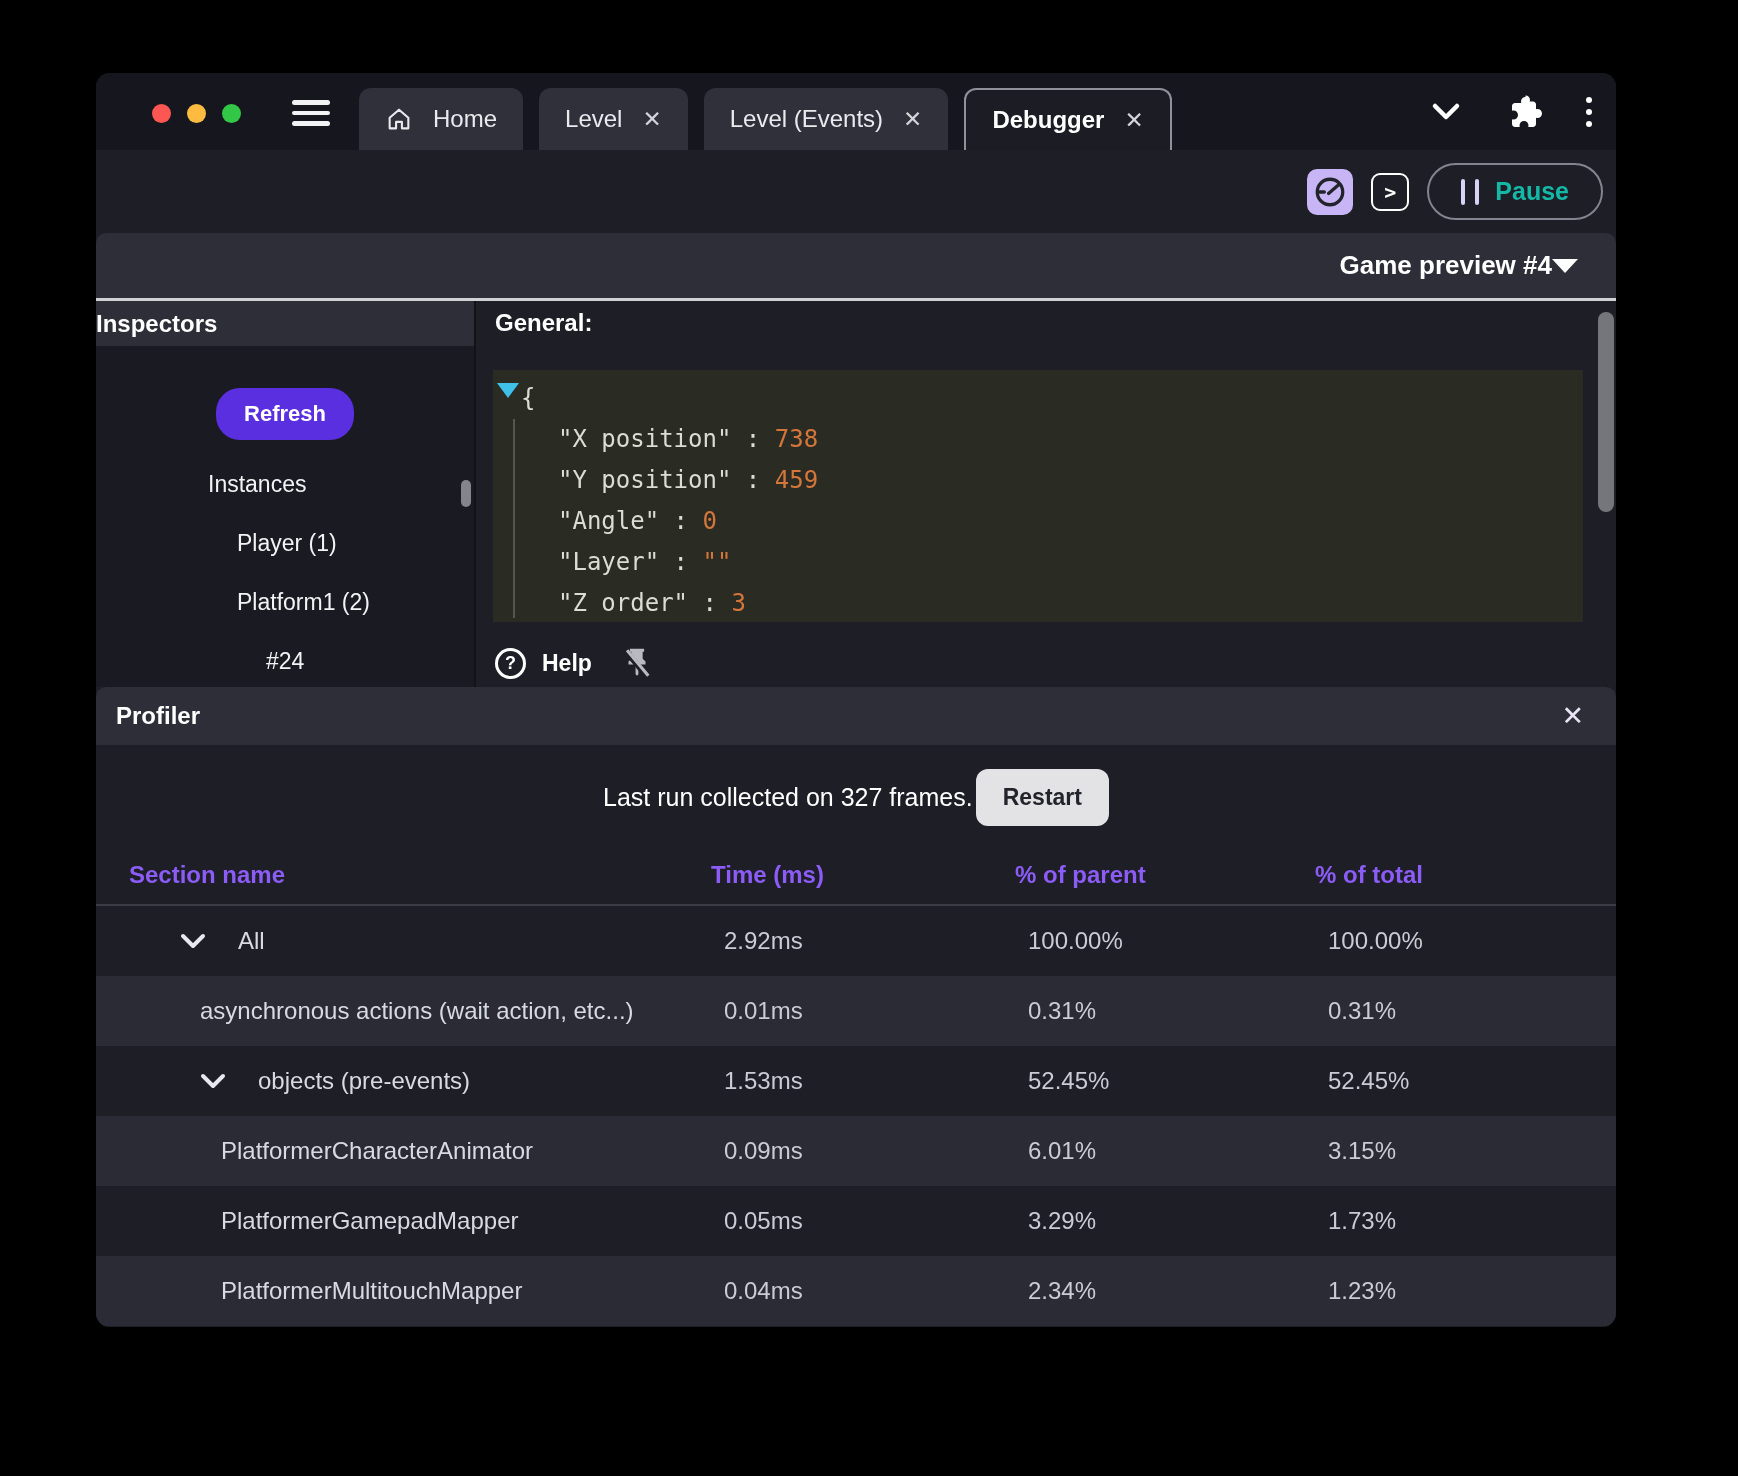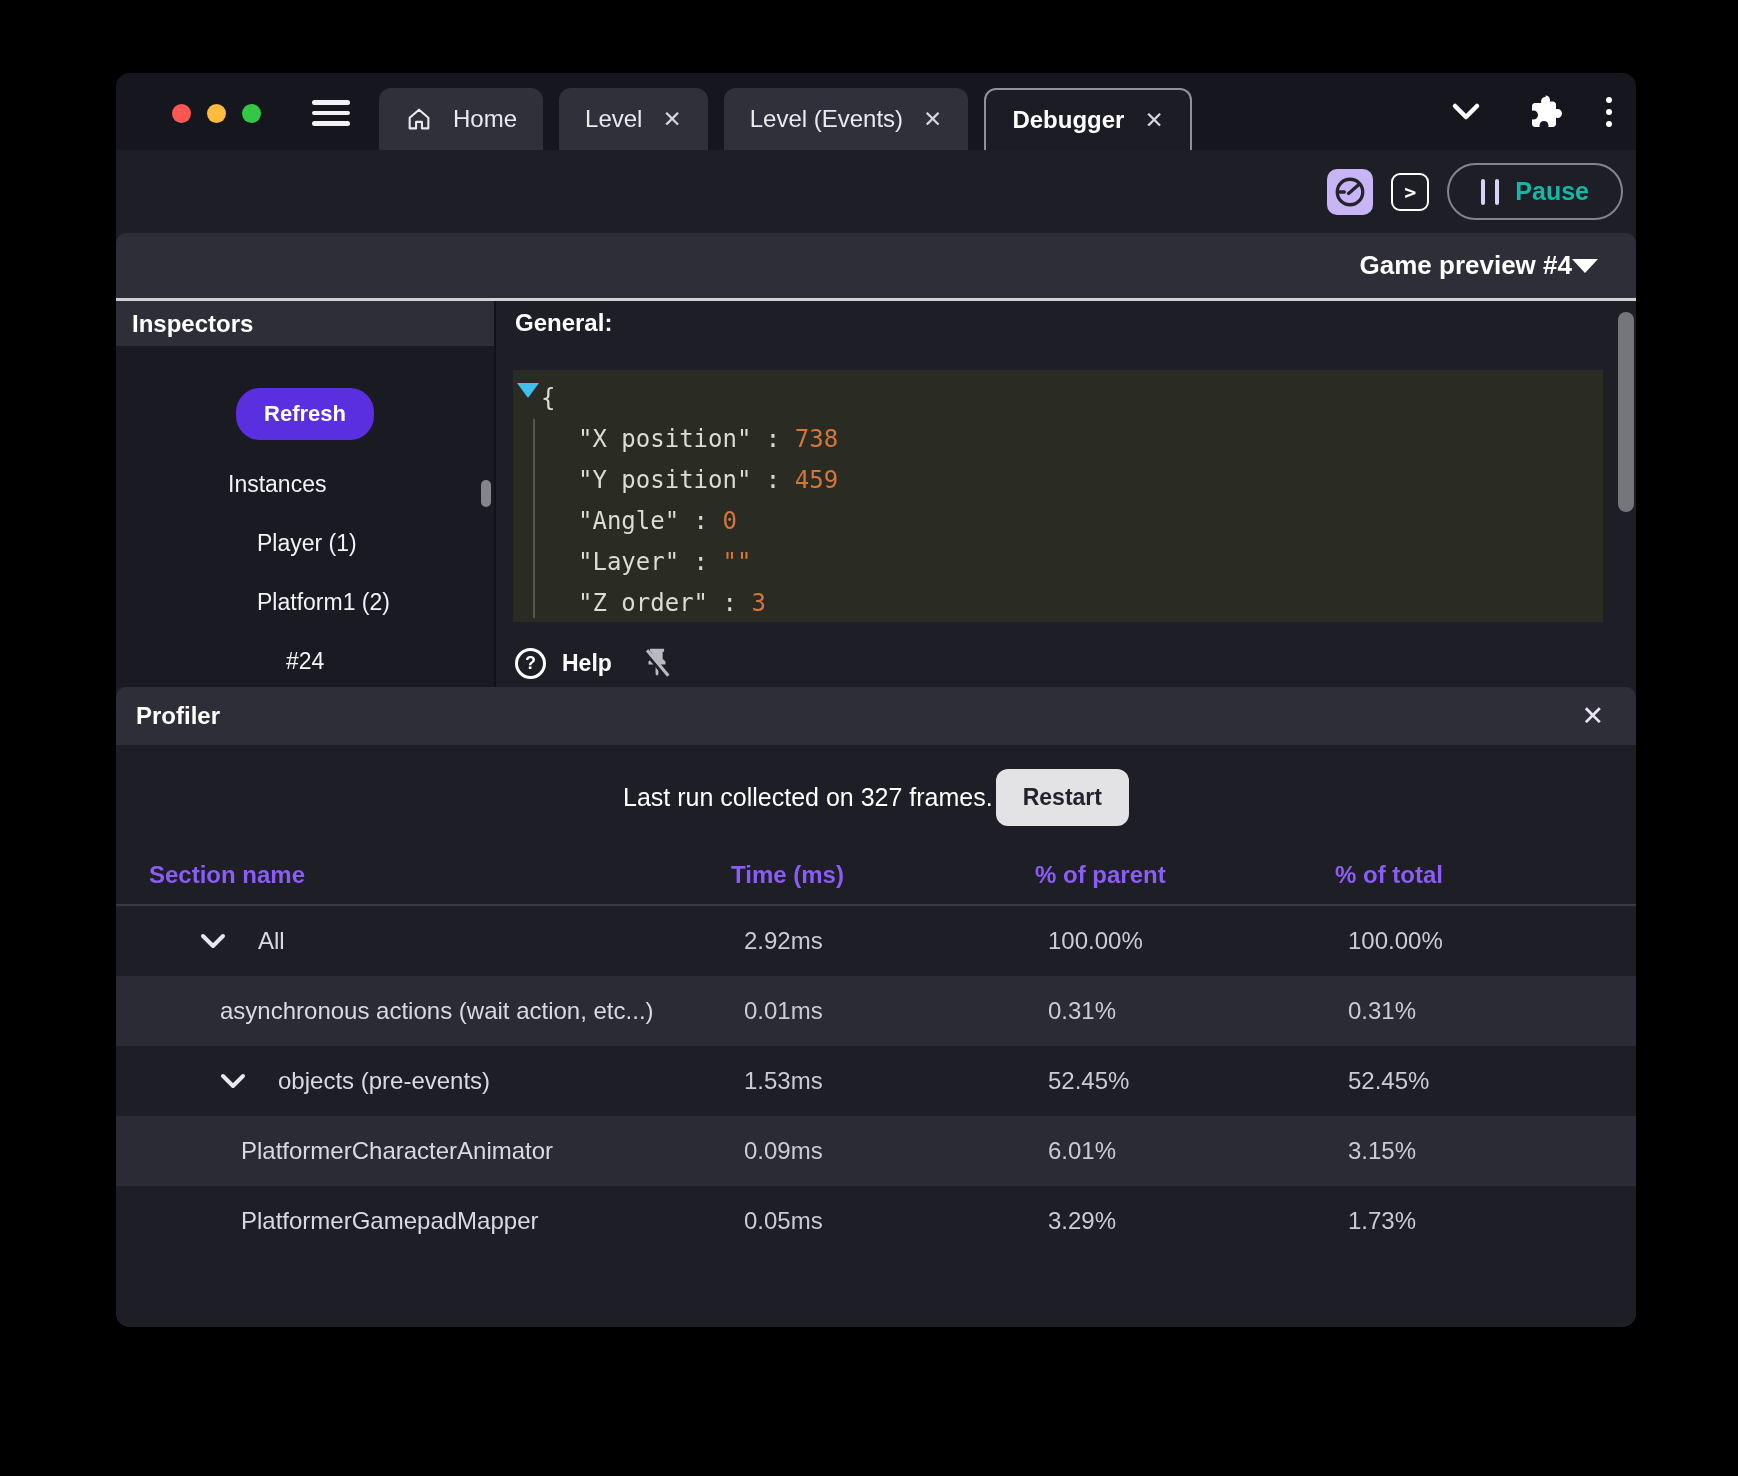--- a/index.html
+++ b/index.html
@@ -1,19 +1,19 @@
 <!DOCTYPE html>
 <html style="--accent: #5a2fe0; --lavender: #c7b5f5; --code-val: #d4763b; --code-cyan: #3fc0e8; --traffic-red: #fc5753; --traffic-yellow: #fdbc40; --traffic-green: #33c748; --restart-bg: #e3e3e6;"><head>
 <meta charset="utf-8">
 <style>
   html,body{margin:0;padding:0;background:#000;}
   body{width:1738px;height:1476px;position:relative;overflow:hidden;
        font-family:"Liberation Sans",sans-serif;-webkit-font-smoothing:antialiased;}
   .canvas{position:absolute;inset:0;background:#000;}
-  .window{position:absolute;left:116px;top:73px;width:1520px;height:1254px;
+  .window{position:absolute;left:96px;top:73px;width:1520px;height:1254px;
           background:#1d1e26;border-radius:14px;overflow:hidden;display:flex;flex-direction:column;
           box-shadow:0 30px 80px rgba(0,0,0,.9);}
   
   .tabbar{height:77px;background:#16171e;position:relative;flex:0 0 auto;}
   .traffic{position:absolute;left:56px;top:31px;display:flex;gap:16px;}
   .traffic span{width:19px;height:19px;border-radius:50%;}
   .t-red{background:var(--traffic-red,#fc5753);}
   .t-yellow{background:var(--traffic-yellow,#fdbc40);}
   .t-green{background:var(--traffic-green,#33c748);}
   .hamburger{position:absolute;left:196px;top:27px;width:38px;display:flex;flex-direction:column;gap:6px;}
@@ -43,21 +43,21 @@
   .preview-band{height:65px;background:#2d2e37;border-bottom:3px solid #d0d1d5;border-radius:10px 10px 0 0;
                 display:flex;align-items:center;justify-content:flex-end;padding:0 38px 0 20px;flex:0 0 auto;}
   .preview-title{color:#fff;font-size:26px;font-weight:bold;}
   .caret-down{width:0;height:0;border-left:13px solid transparent;border-right:13px solid transparent;
               border-top:14px solid #fff;}
   
   .split{height:386px;display:flex;flex:0 0 auto;position:relative;}
   .left-panel{width:380px;flex:0 0 auto;background:#1a1b22;border-right:2px solid #121318;
               display:flex;flex-direction:column;position:relative;box-sizing:border-box;}
   .left-header{height:45px;background:#2d2e37;color:#fff;font-size:24px;font-weight:bold;
-               display:flex;align-items:center;padding-left:16px;flex:0 0 auto;}
+               display:flex;align-items:center;flex:0 0 auto;}
   .left-content{flex:1;position:relative;display:flex;flex-direction:column;overflow:hidden;}
   .refresh-btn{align-self:center;margin-top:42px;background:var(--accent,#5a2fe0);color:#fff;
                font-weight:bold;font-size:22px;border-radius:24px;padding:13px 28px;border:none;}
   .tree-item{color:#f2f3f5;font-size:23px;height:30px;line-height:30px;margin-top:29px;}
   .left-scroll-thumb{position:absolute;right:3px;top:134px;width:10px;height:27px;border-radius:5px;background:#84858b;}
   .right-panel{flex:1;position:relative;}
   .general-title{position:absolute;left:19px;top:8px;color:#fff;font-size:24px;font-weight:bold;}
   .code-block{position:absolute;left:17px;top:69px;width:1090px;height:252px;background:#2a2b23;
               font-family:"DejaVu Sans Mono",monospace;font-size:24px;line-height:41px;
               padding:8px 0 0 28px;box-sizing:border-box;color:#dcdcd6;overflow:hidden;}
@@ -267,17 +267,25 @@
             <span>3.15%</span>
           </div>
           <div class="prow">
             <div class="pname" style="padding-left: 79px;">
               <span>PlatformerGamepadMapper</span>
             </div>
             <span>0.05ms</span>
             <span>3.29%</span>
             <span>1.73%</span>
           </div>
+          <div class="prow alt">
+            <div class="pname" style="padding-left: 79px;">
+              <span>PlatformerMultitouchMapper</span>
+            </div>
+            <span>0.04ms</span>
+            <span>2.34%</span>
+            <span>1.23%</span>
+          </div>
         </div>
     </div>
 
   </div>
 </div>
 
 </body></html>

